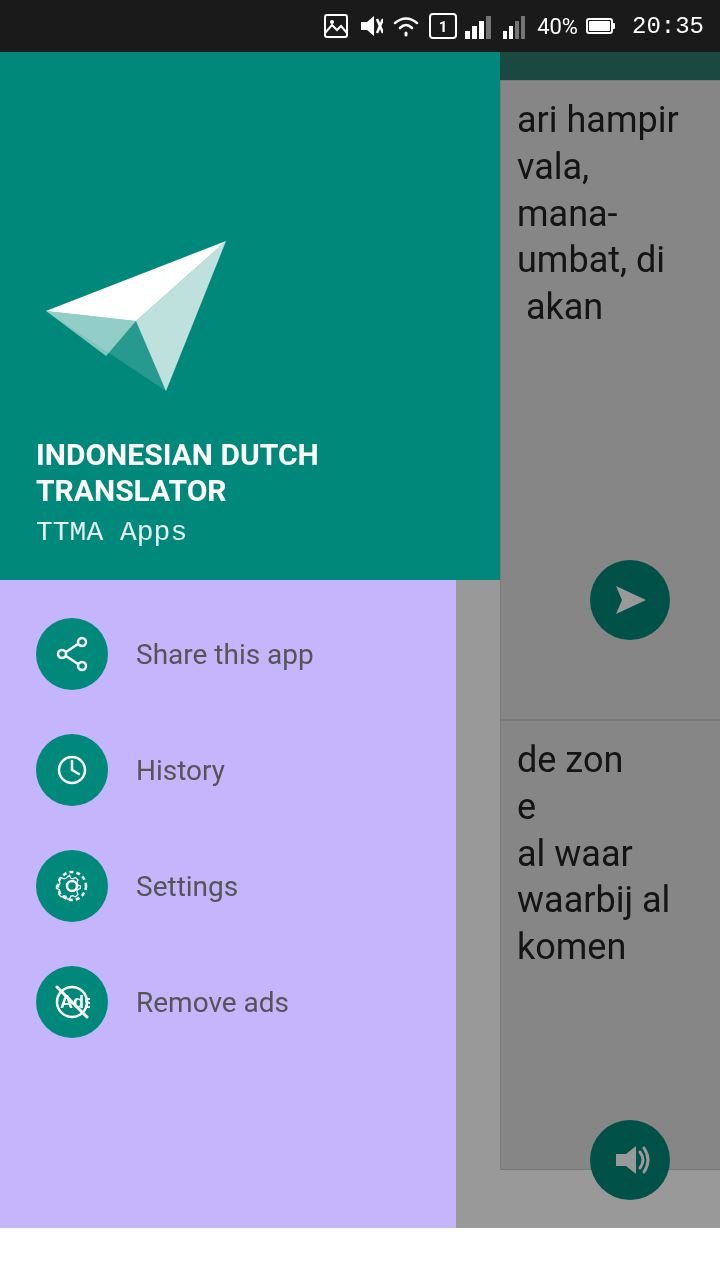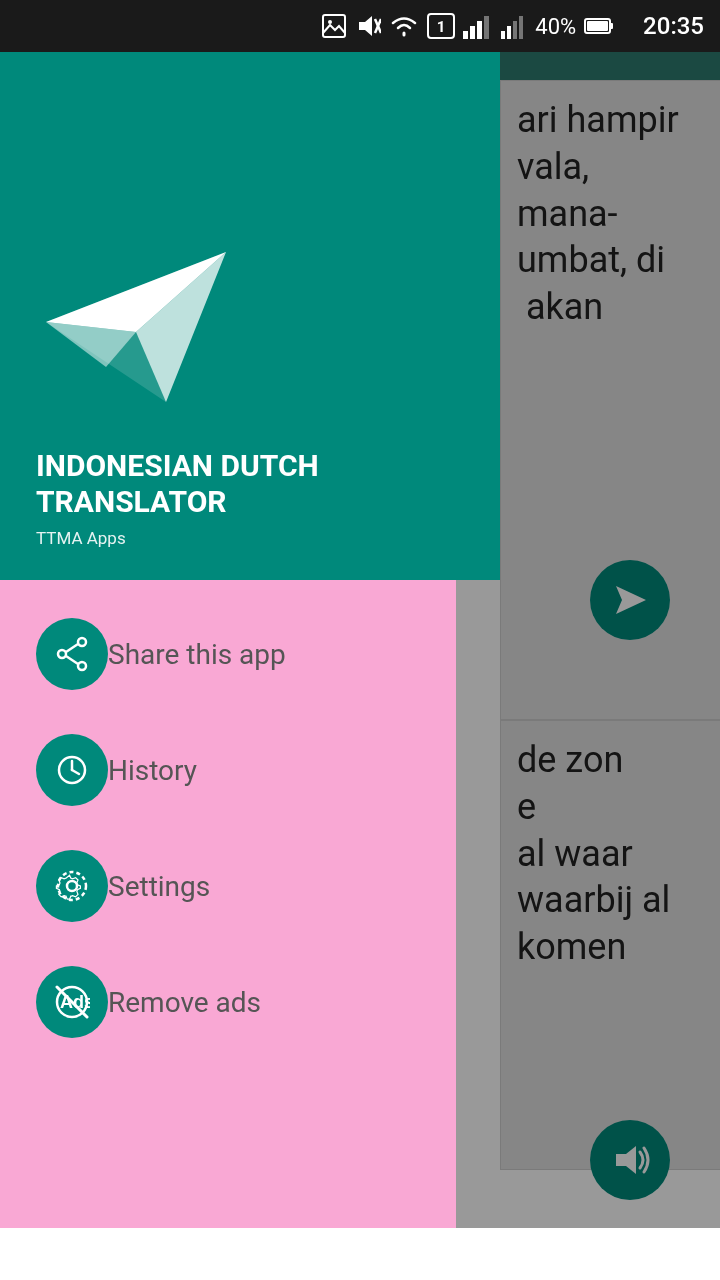--- a/index.html
+++ b/index.html
@@ -31,21 +31,22 @@
       display: flex;
       align-items: center;
       gap: 8px;
       color: white;
       font-size: 22px;
     }
     .status-time {
       color: white;
       font-size: 24px;
       font-weight: 500;
-      margin-left: 21px;
+      margin-left: 8px;
+      font-family: Liberation Mono, monospace;
     }
 
     
     .app-background {
       position: absolute;
       top: 0;
       left: 0;
       width: 720px;
       height: 1228px;
       background: #fff;
@@ -153,21 +154,21 @@
       z-index: 10;
     }
 
     
     .drawer {
       position: absolute;
       top: 0;
       left: 0;
       width: 456px;
       height: 1228px;
-      background: #f9a8d4;
+      background: #c4b5fd;
       z-index: 20;
       display: flex;
       flex-direction: column;
     }
 
     
     .drawer-header {
       background: #00897b;
       width: 500px;
       height: 580px;
@@ -188,37 +189,39 @@
     .drawer-app-name {
       color: white;
       font-size: 30px;
       font-weight: 700;
       text-transform: uppercase;
       line-height: 1.2;
       margin-bottom: 8px;
     }
     .drawer-developer {
       color: rgba(255,255,255,0.9);
-      font-size: 17px;
+      font-size: 28px;
+      font-family: Liberation Mono, monospace;
     }
 
     
     .drawer-menu {
       flex: 1;
       display: flex;
       flex-direction: column;
       padding: 16px 0;
       overflow: hidden;
     }
 
     .menu-item {
       display: flex;
       align-items: center;
       padding: 22px 36px;
       cursor: pointer;
+      gap: 28px;
     }
 
     .menu-icon-circle {
       width: 72px;
       height: 72px;
       background: #00897b;
       border-radius: 50%;
       display: flex;
       align-items: center;
       justify-content: center;

